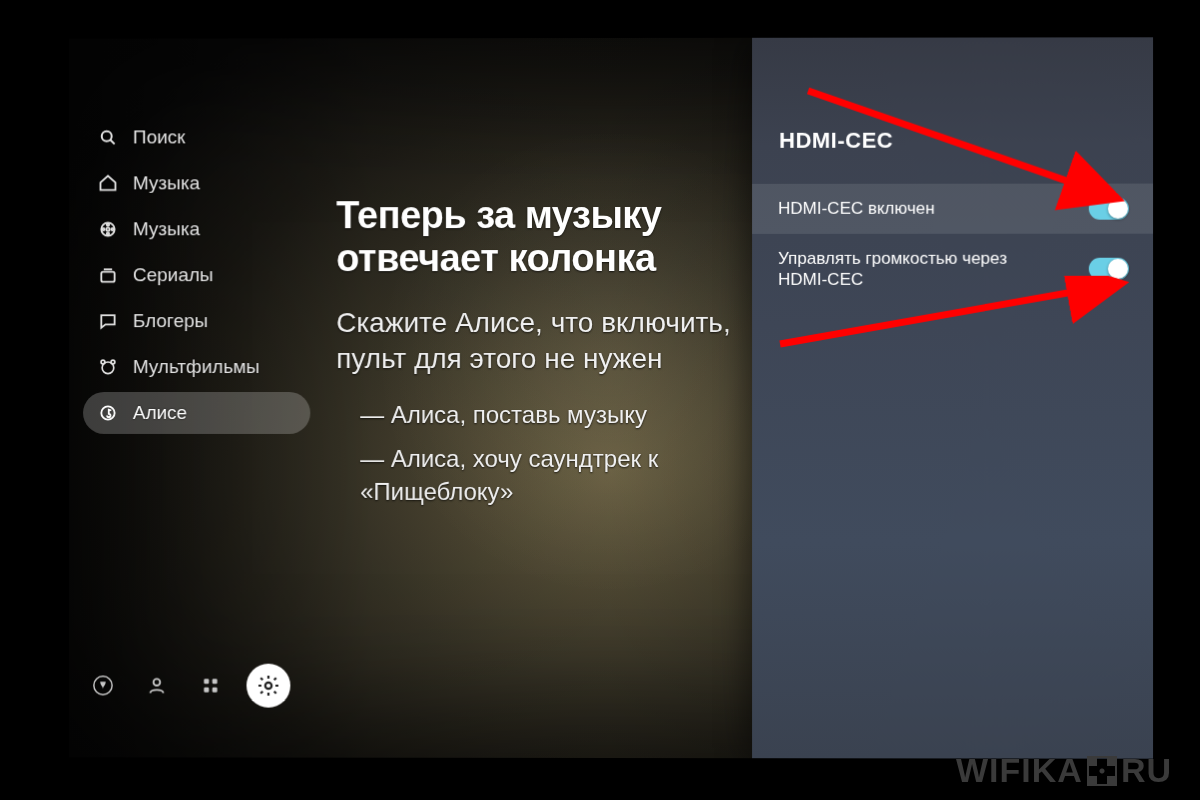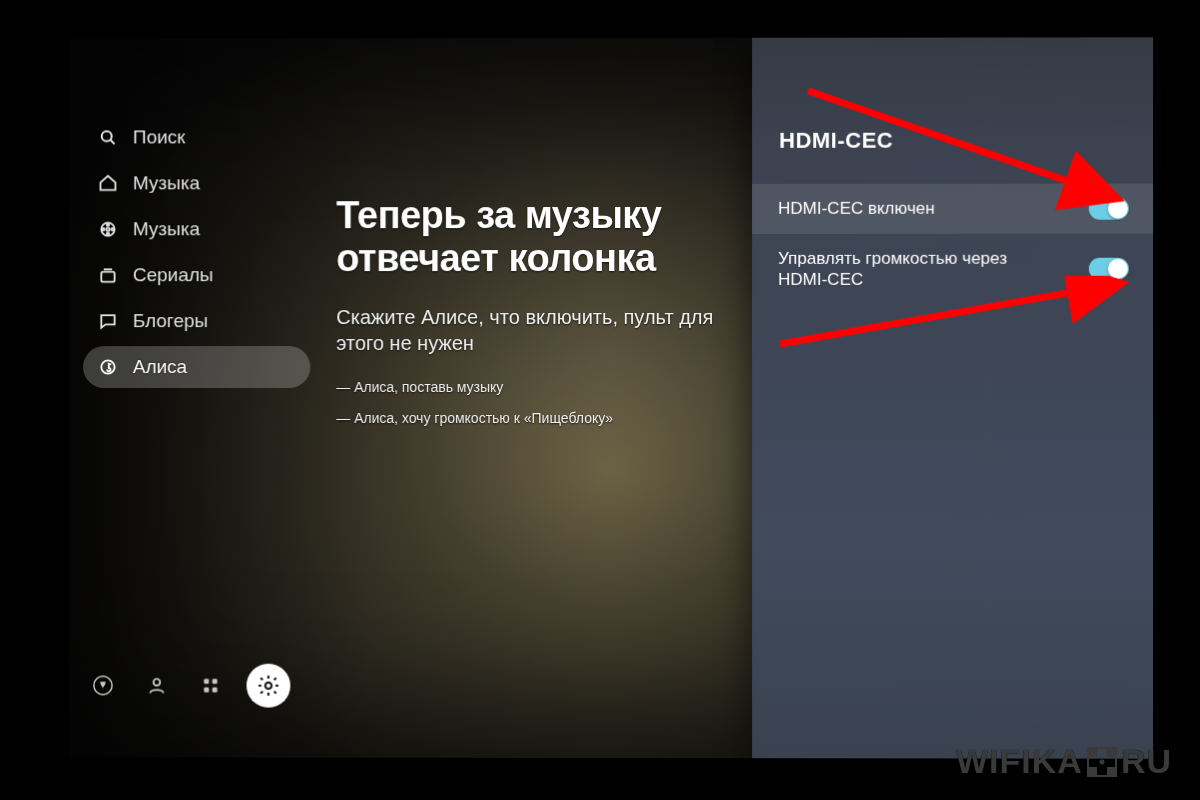--- a/index.html
+++ b/index.html
@@ -42,25 +42,25 @@
   
   .promo {
     position: absolute; left: 268px; top: 156px; width: 420px; color: #fff;
     text-shadow: 0 1px 2px rgba(0,0,0,0.7);
   }
   .promo h1 {
     font-size: 38px; font-weight: 700; line-height: 1.12; letter-spacing: -0.5px;
     margin-bottom: 26px;
   }
   .promo .sub {
-    font-size: 20px; font-weight: 500; line-height: 1.28; margin-bottom: 22px;
+    font-size: 28px; font-weight: 500; line-height: 1.28; margin-bottom: 22px;
     color: #f0f0f0;
   }
   .promo .line {
-    font-size: 14px; font-weight: 500; line-height: 1.35; margin-bottom: 12px; color: #f0f0f0;
+    font-size: 24px; font-weight: 500; line-height: 1.35; margin-bottom: 12px; color: #f0f0f0; margin-left: 24px;
   }
   
   .panel {
     position: absolute; right: 0; top: 0; width: 400px; height: 100%;
     background: linear-gradient(180deg, #363a45 0%, #3c4250 15%, #3e4656 40%, #404b5d 70%, #3a4250 100%);
     box-shadow: -6px 0 28px rgba(0,0,0,0.45);
     color: #fff;
     padding: 26px 0 0 0;
   }
   .panel-title {
@@ -94,21 +94,21 @@
     display: inline-flex; align-items: center; justify-content: center;
     color: #cfcfcf; cursor: pointer;
   }
   .bb-btn.big {
     width: 44px; height: 44px; background: #ffffff; color: #222;
   }
   
   .arrow { position: absolute; pointer-events: none; }
   
   .watermark {
-    position: absolute; right: 28px; bottom: 19px;
+    position: absolute; right: 28px; bottom: 10px;
     font-family: Impact, 'Arial Black', sans-serif;
     font-size: 34px; letter-spacing: 1px; color: #3a3a3a;
     text-shadow: 0 0 1px #000; font-weight: 900;
   }
   .watermark .qr {
     display: inline-block; width: 30px; height: 30px; margin: 0 4px;
     vertical-align: -4px;
     background:
       linear-gradient(#3a3a3a,#3a3a3a) left top/8px 8px no-repeat,
       linear-gradient(#3a3a3a,#3a3a3a) right top/8px 8px no-repeat,
@@ -165,28 +165,38 @@
       <span>Сериалы</span>
     </div>
     <div class="side-item">
       <span class="ic">
         <svg viewBox="0 0 24 24" width="20" height="20" fill="none" stroke="#e3e3e3" stroke-width="2.2">
             <path d="M4 5h16v11H9l-5 4V5z"></path>
           </svg>
       </span>
       <span>Блогеры</span>
     </div>
+    <div class="side-item">
+      <span class="ic">
+        <svg viewBox="0 0 24 24" width="20" height="20" fill="none" stroke="#e3e3e3" stroke-width="2">
+            <circle cx="12" cy="13" r="7"></circle>
+            <circle cx="6" cy="6" r="2.3"></circle>
+            <circle cx="18" cy="6" r="2.3"></circle>
+          </svg>
+      </span>
+      <span>Мультфильмы</span>
+    </div>
     <div class="side-item active">
       <span class="ic">
         <svg viewBox="0 0 24 24" width="20" height="20" fill="none" stroke="#fff" stroke-width="2.2">
             <circle cx="12" cy="12" r="8"></circle>
             <path d="M11 15a2 2 0 1 0 2-2V8l3 1"></path>
           </svg>
       </span>
-      <span>Алиса</span>
+      <span>Алисе</span>
     </div>
   </nav>
 
   <div class="bottom-bar">
     <div class="bb-btn">
       <svg viewBox="0 0 24 24" width="22" height="22" fill="#c7c7c7">
           <circle cx="12" cy="12" r="10" fill="none" stroke="#c7c7c7" stroke-width="1.6"></circle>
           <path d="M9 8c0 4 3 5 3 8 0-3 3-4 3-8" fill="#c7c7c7"></path>
         </svg>
     </div>
@@ -212,21 +222,21 @@
     </div>
   </div>
 
   <section class="promo">
     <h1>
       <span>Теперь за музыку</span><br>
       <span>отвечает колонка</span>
     </h1>
     <div class="sub">Скажите Алисе, что включить, пульт для этого не нужен</div>
     <div class="line">— Алиса, поставь музыку</div>
-    <div class="line">— Алиса, хочу громкостью к «Пищеблоку»</div>
+    <div class="line">— Алиса, хочу саундтрек к «Пищеблоку»</div>
   </section>
 
   <aside class="panel">
     <div class="panel-title">HDMI-CEC</div>
 
     <div class="row sel">
       <div class="lbl">HDMI-CEC включен</div>
       <div class="toggle">
           <div class="knob"></div>
         </div>

